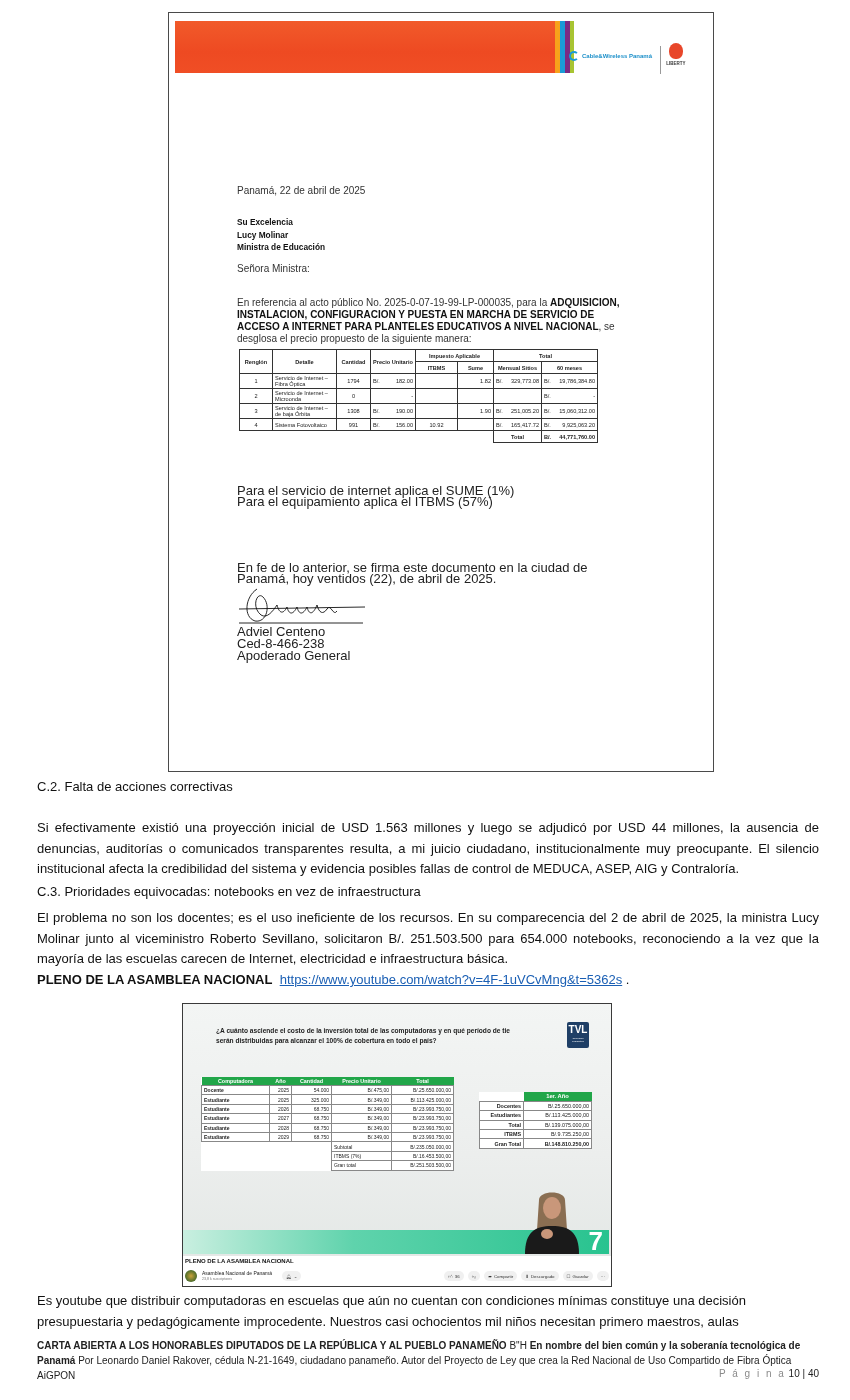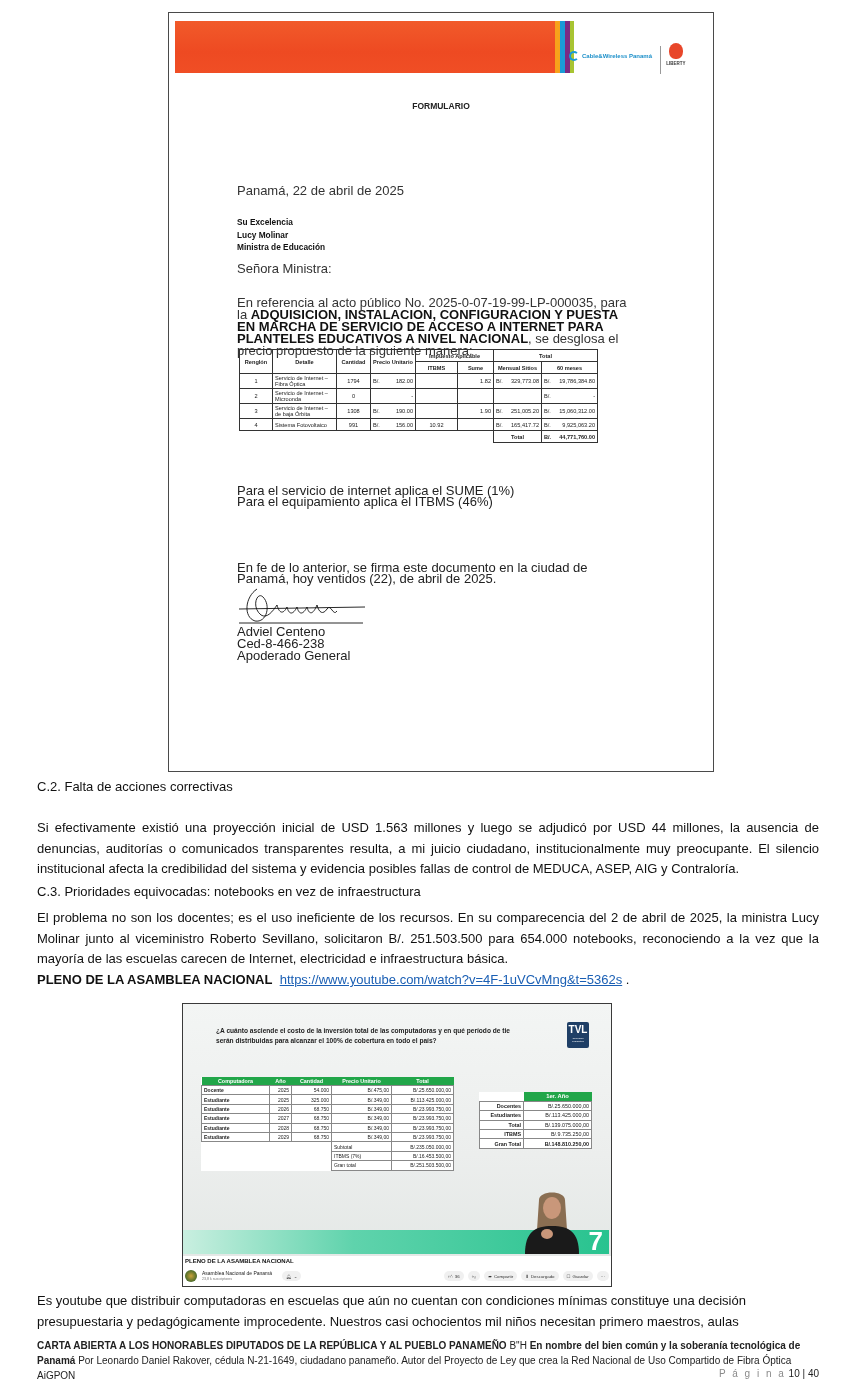--- a/index.html
+++ b/index.html
@@ -20,21 +20,21 @@
     position: absolute; left: 400px; top: 38px; font-size: 6px; font-weight: bold;
     color: #1b8fc9; display: flex; align-items: center; gap: 3px;
   }
   .logo-cw .globe { width: 10px; height: 10px; border-radius: 50%; border: 2px solid #1b9ad6; border-right-color: transparent; }
   .logo-sep { position: absolute; left: 491px; top: 33px; width: 1px; height: 28px; background: #999; }
   .logo-liberty { position: absolute; left: 496px; top: 30px; width: 22px; text-align: center; }
   .logo-liberty .bulb { width: 14px; height: 16px; margin: 0 auto; border-radius: 50% 50% 45% 45%; background: #e8462a; }
   .logo-liberty .lbl { font-size: 4.5px; font-weight: bold; color: #333; margin-top: 2px; }
 
   .center-title { position: absolute; left: 0; width: 100%; text-align: center; font-size: 8.5px; font-weight: bold; color: #222; }
-  .letter-text { position: absolute; left: 68px; font-size: 13px; color: #333; line-height: 12px; }
+  .letter-text { position: absolute; left: 68px; font-size: 10px; color: #333; line-height: 12px; }
   .letter-text b { color: #111; }
   .addressee { position: absolute; left: 68px; top: 203px; font-size: 8.3px; font-weight: bold; line-height: 12.5px; color: #111; }
 
   table.precio {
     position: absolute; left: 70px; top: 336px; border-collapse: collapse;
     font-size: 5.6px; color: #222;
   }
   table.precio td, table.precio th { border: 0.8px solid #333; padding: 1px 2px; height: 12px; }
   table.precio th { font-weight: bold; text-align: center; font-size: 5.6px; }
   table.precio td.c { text-align: center; }
@@ -103,21 +103,20 @@
   <div class="logo-cw">
     <span class="globe"></span>
     <span>Cable&amp;Wireless Panamá</span>
   </div>
   <div class="logo-sep"></div>
   <div class="logo-liberty">
     <div class="bulb"></div>
     <div class="lbl">LIBERTY</div>
   </div>
 
-  <div class="center-title" style="top:88px">FORMULARIO</div>
 
   <div class="letter-text" style="top:172px">Panamá, 22 de abril de 2025</div>
   <div class="addressee">
     <div>Su Excelencia</div>
     <div>Lucy Molinar</div>
     <div>Ministra de Educación</div>
   </div>
   <div class="letter-text" style="top:250px">Señora Ministra:</div>
   <div class="letter-text" style="top:284px;width:400px">
     <span>En referencia al acto público No. 2025-0-07-19-99-LP-000035, para la </span><b>ADQUISICION, INSTALACION, CONFIGURACION Y PUESTA EN MARCHA DE SERVICIO DE ACCESO A INTERNET PARA PLANTELES EDUCATIVOS A NIVEL NACIONAL</b><span>, se desglosa el precio propuesto de la siguiente manera:</span>
@@ -250,21 +249,21 @@
             <div class="money">
               <span>B/.</span>
               <span>44,771,760.00</span>
             </div>
           </td>
     </tr>
   </tbody>
     </table>
 
   <div class="arial-text" style="top:473px">Para el servicio de internet aplica el SUME (1%)</div>
-  <div class="arial-text" style="top:484px">Para el equipamiento aplica el ITBMS (46%)</div>
+  <div class="arial-text" style="top:484px">Para el equipamiento aplica el ITBMS (57%)</div>
   <div class="arial-text" style="top:550px;width:400px">En fe de lo anterior, se firma este documento en la ciudad de Panamá, hoy ventidos (22), de abril de 2025.</div>
 
   <svg class="signature" viewBox="0 0 130 40">
     <path d="M2 22 L128 20" stroke="#111" stroke-width="0.9" fill="none"></path>
     <path d="M2 36 L126 36" stroke="#111" stroke-width="0.9" fill="none"></path>
     <path d="M20 2 C8 10 6 30 18 34 C30 36 34 18 26 10 C20 4 14 20 24 28 C30 32 36 24 40 18 C42 26 46 28 50 20 C52 28 56 28 60 20 C62 28 66 28 70 20 C72 28 76 28 80 18 C82 26 86 28 90 22 C94 16 96 30 100 24" stroke="#111" stroke-width="0.9" fill="none"></path>
   </svg>
 
   <div class="arial-text" style="top:614px">Adviel Centeno</div>
   <div class="arial-text" style="top:626px">Ced-8-466-238</div>

